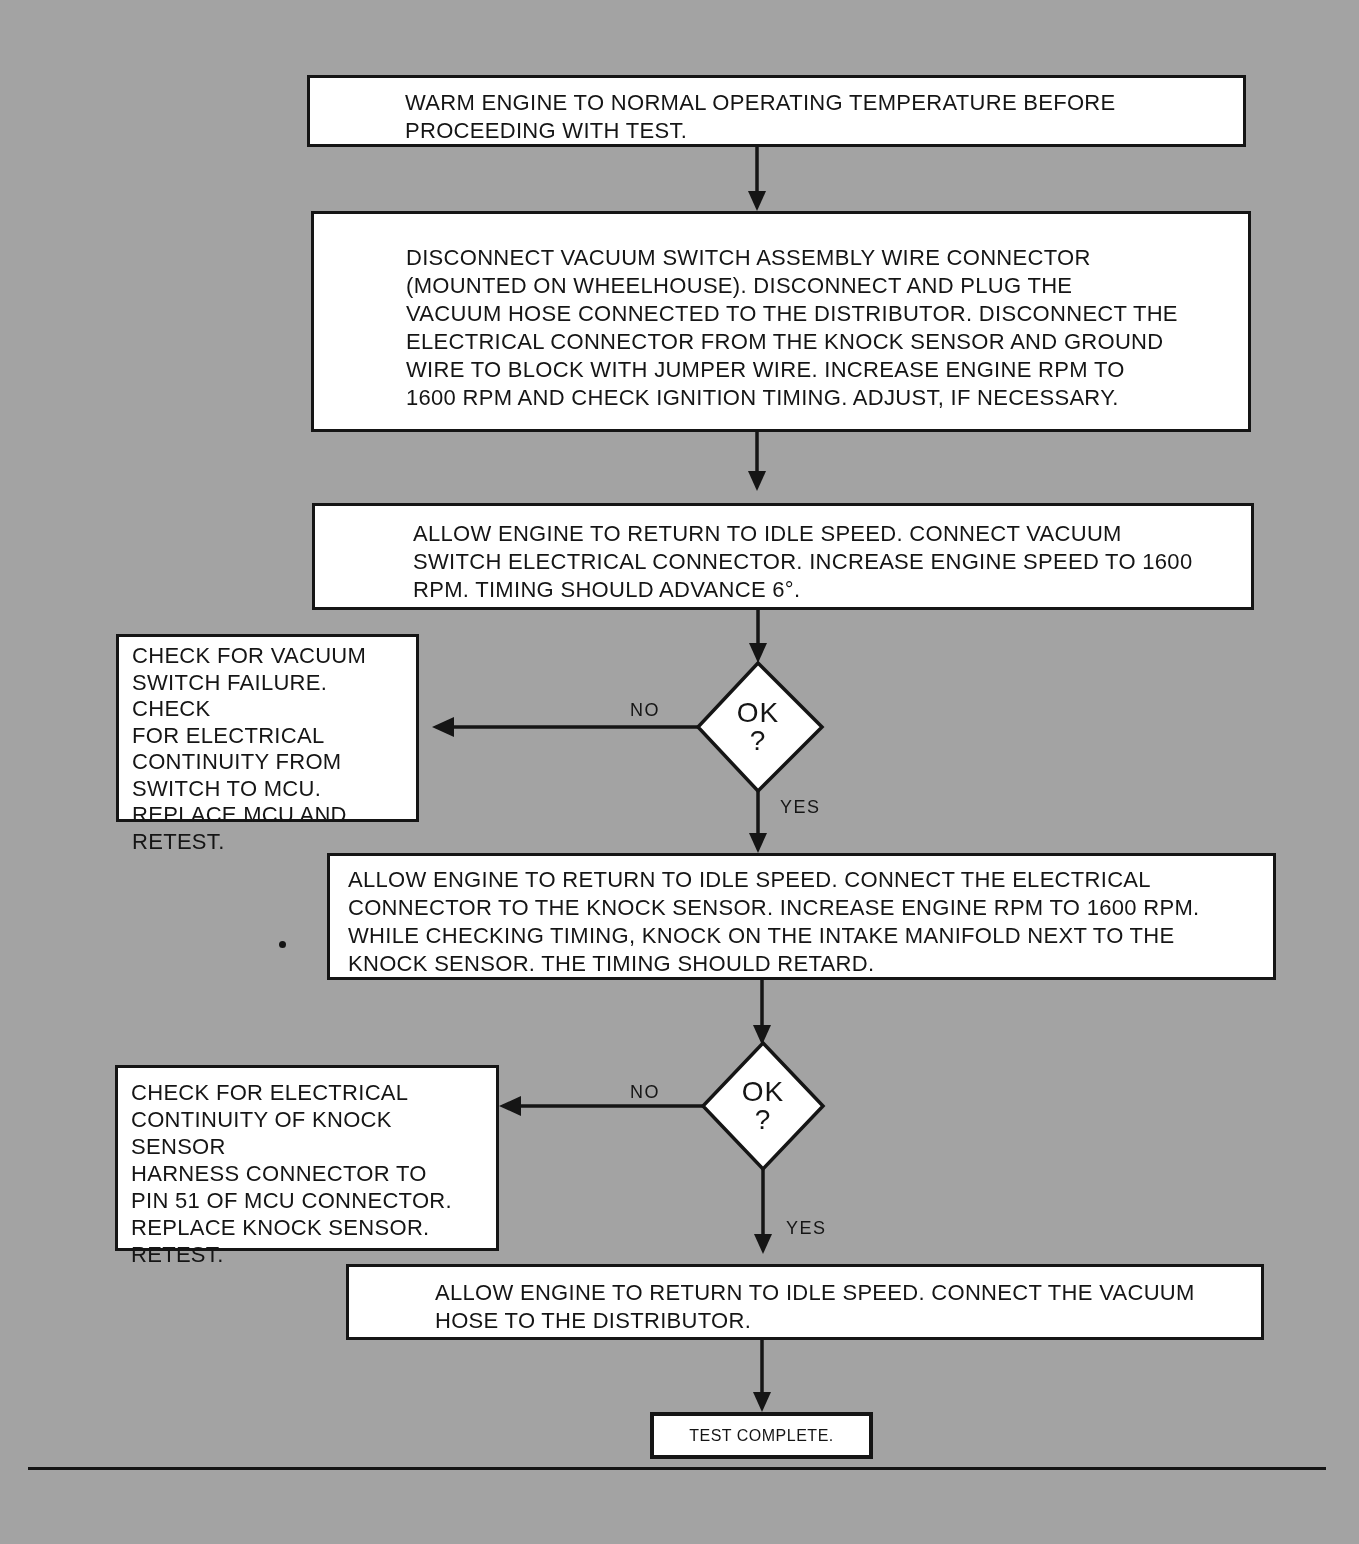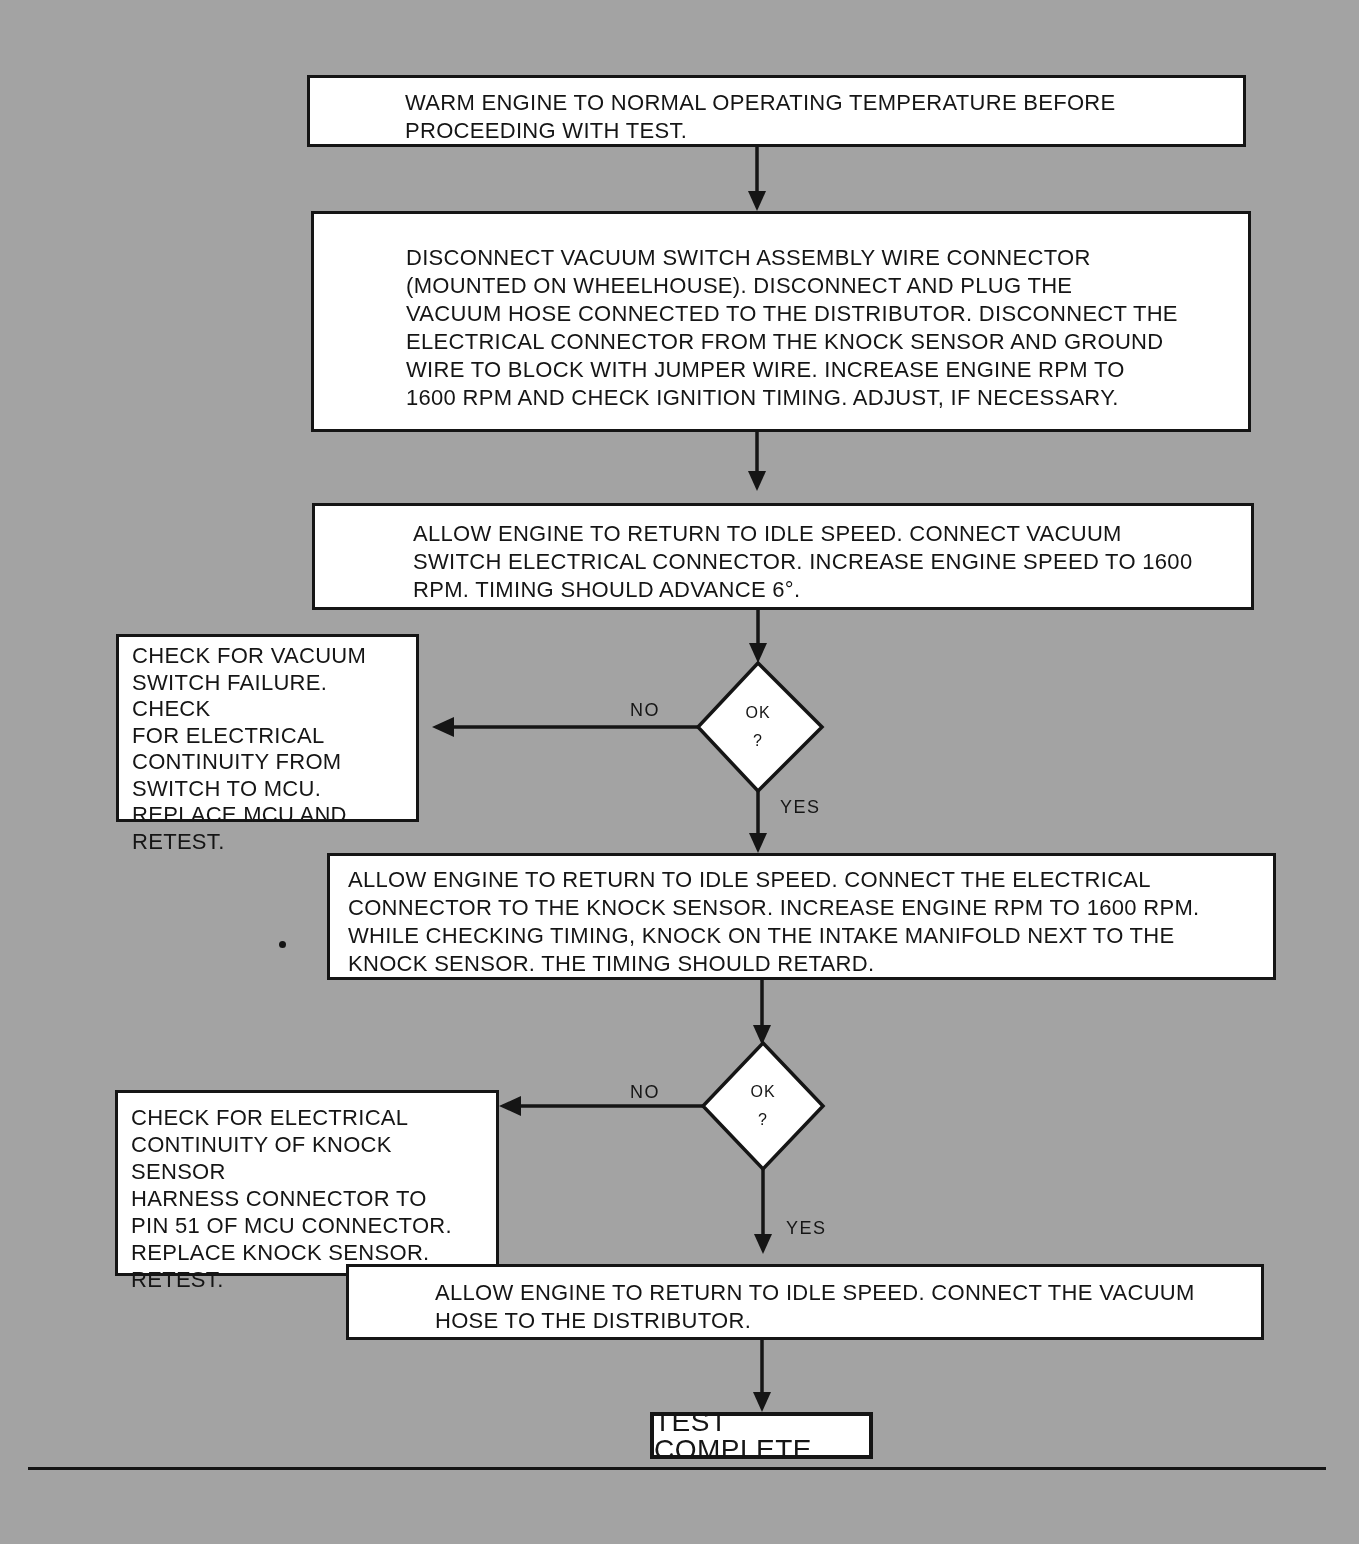--- a/index.html
+++ b/index.html
@@ -31,27 +31,27 @@
     color: #151515;
   }
   .side .node-text { line-height: 26.5px; }
   .side2 .node-text { line-height: 27px; }
   .terminal {
     border-width: 4px;
     display: flex;
     align-items: center;
     justify-content: center;
   }
-  .terminal .node-text { font-size: 28px; letter-spacing: 0.5px; }
+  .terminal .node-text { font-size: 16px; letter-spacing: 0.5px; }
   .decision-label {
     position: absolute;
     width: 120px;
     text-align: center;
     white-space: pre-line;
-    font-size: 16px;
+    font-size: 28px;
     line-height: 28px;
     letter-spacing: 1px;
     color: #151515;
   }
   .edge-label {
     position: absolute;
     font-size: 18px;
     letter-spacing: 1.5px;
     color: #151515;
   }
@@ -67,21 +67,21 @@
     width: 7px; height: 7px;
     border-radius: 50%;
     background: #151515;
   }
   
   #box-warm      { left: 307px; top: 75px;   width: 939px; height: 72px;  padding: 11px 20px 0 95px; }
   #box-setup     { left: 311px; top: 211px;  width: 940px; height: 221px; padding: 30px 16px 0 92px; }
   #box-vactest   { left: 312px; top: 491px;  width: 942px; height: 107px; padding: 14px 20px 0 98px; margin-top: 12px; }
   #box-vacfail   { left: 116px; top: 634px;  width: 303px; height: 188px; padding: 6px 10px 0 13px; }
   #box-knocktest { left: 327px; top: 853px;  width: 949px; height: 127px; padding: 10px 20px 0 18px; }
-  #box-knockfail { left: 115px; top: 1090px; width: 384px; height: 186px; padding: 11px 10px 4px 13px; }
+  #box-knockfail { left: 115px; top: 1065px; width: 384px; height: 186px; padding: 11px 10px 4px 13px; }
   #box-reconnect { left: 346px; top: 1255px; width: 918px; height: 76px;  padding: 12px 20px 0 86px; margin-top: 9px; }
   #box-complete  { left: 650px; top: 1412px; width: 223px; height: 47px; }
   #label-ok1  { left: 698px; top: 699px; }
   #label-ok2  { left: 703px; top: 1078px; }
   #label-no1  { left: 630px; top: 700px; }
   #label-yes1 { left: 780px; top: 797px; }
   #label-no2  { left: 630px; top: 1082px; }
   #label-yes2 { left: 786px; top: 1218px; }
 </style>
 </head>

